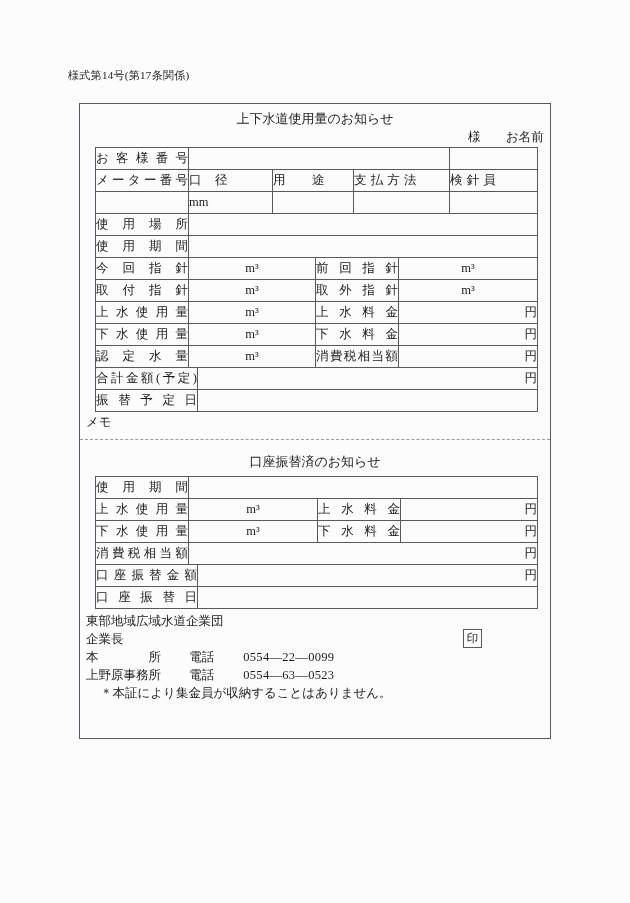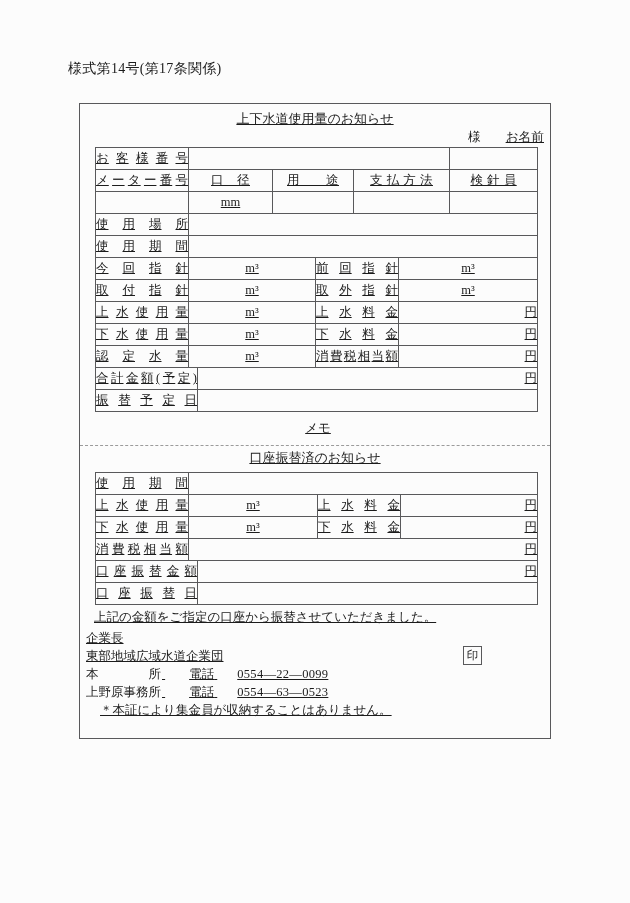--- a/index.html
+++ b/index.html
@@ -3,53 +3,53 @@
 <meta charset="utf-8">
 <style>
   html,body{margin:0;padding:0;}
   body{
     width:630px;height:903px;background:#fcfcfc;
     font-family:"Liberation Serif","DejaVu Serif",serif;
     color:#1c1c1c;
     -webkit-font-smoothing:antialiased;
   }
   .page{position:relative;width:630px;height:903px;overflow:hidden;}
-  .form-number{position:absolute;left:68px;top:60px;font-size:14px;letter-spacing:.3px;}
+  .form-number{position:absolute;left:68px;top:68px;font-size:11px;letter-spacing:.3px;}
   .box{
     position:absolute;left:79px;top:103px;width:470px;height:634px;
-    border:1px solid #59595b;background:#fcfcfc;overflow:hidden;text-decoration:underline;
+    border:1px solid #59595b;background:#fcfcfc;overflow:hidden;
   }
   .title{ text-align:center;font-size:13px;margin-top:6px;height:17px;line-height:17px;}
   .name-line{position:relative;margin:1px 6px 0 6px;height:19px;line-height:19px;font-size:12.7px;text-align:right;}
   .honorific{position:absolute;left:382px;top:0;}
   .inquiry{margin-left:6px;height:18px;line-height:18px;font-size:12.7px;}
 
   table.t{border-collapse:collapse;table-layout:fixed;width:442px;margin-left:15px;}
   table.t td{
     border:1px solid #59595b;height:21px;padding:0;vertical-align:middle;
     font-size:12.5px;overflow:hidden;white-space:nowrap;
   }
   table.seg{margin-top:-1px;}
   td.jchars{padding:0 5px;}
   .jrow{display:flex;justify-content:space-between;align-items:center;width:100%;}
-  td.cc{text-align:center;letter-spacing:.5px;}
+  td.cc{text-align:left;letter-spacing:.5px;}
   td.unit{text-align:right;padding-right:3px;}
   td.unit-small{text-align:center;padding-right:3px;font-size:11px;}
-  td.mm-cell{text-align:center;padding-right:16px;font-size:11px;}
+  td.mm-cell{text-align:left;padding-right:16px;font-size:11px;}
   td.ghost{border-top:none;border-right:none;border-bottom:none;border-left:1px solid #59595b;}
-  .memo{margin:8px 0 0 6px;height:16px;line-height:16px;font-size:12.5px;text-align:center;}
+  .memo{margin:2px 0 0 6px;height:16px;line-height:16px;font-size:12.5px;}
   .dashed{border-top:1px dashed #9b9b9b;margin-top:9px;height:0;}
-  .title2{margin-top:3px;}
+  .title2{margin-top:13px;}
   .t2{margin-top:6px;}
   .note2{margin:4px 0 0 14px;height:17px;line-height:17px;font-size:12.5px;}
   .footer{position:relative;margin:3px 0 0 6px;font-size:12.5px;line-height:18px;}
   .fline{height:18px;white-space:nowrap;}
   .office-name{display:inline-block;width:76px;}
   .tel-label{margin-left:24px;}
-  .tel-number{margin-left:20px;letter-spacing:.3px;}
+  .tel-number{margin-left:26px;letter-spacing:.3px;}
   .caution{margin-left:14px;}
   .seal{
     position:absolute;left:377px;top:17px;width:17px;height:17px;
     border:1px solid #59595b;text-align:center;line-height:17px;font-size:11.5px;
   }
 </style>
 </head>
 <body>
 
 <div class="page">
@@ -388,25 +388,24 @@
                 <span>振</span>
                 <span>替</span>
                 <span>日</span>
               </div>
             </td>
         <td></td>
       </tr>
     </tbody>
       </table>
 
-    <div class="note2">上記の金額をご指定の口座から振替させていただきました。</div>
 
     <div class="footer">
+      <div class="fline">東部地域広域水道企業団</div>
       <div class="fline">企業長</div>
-      <div class="fline">東部地域広域水道企業団</div>
       <div class="seal">印</div>
       <div class="fline">
         <span class="office-name">本　　　　所</span>
         <span class="tel-label">電話</span>
         <span class="tel-number">0554—22—0099</span>
       </div>
       <div class="fline">
         <span class="office-name">上野原事務所</span>
         <span class="tel-label">電話</span>
         <span class="tel-number">0554—63—0523</span>

